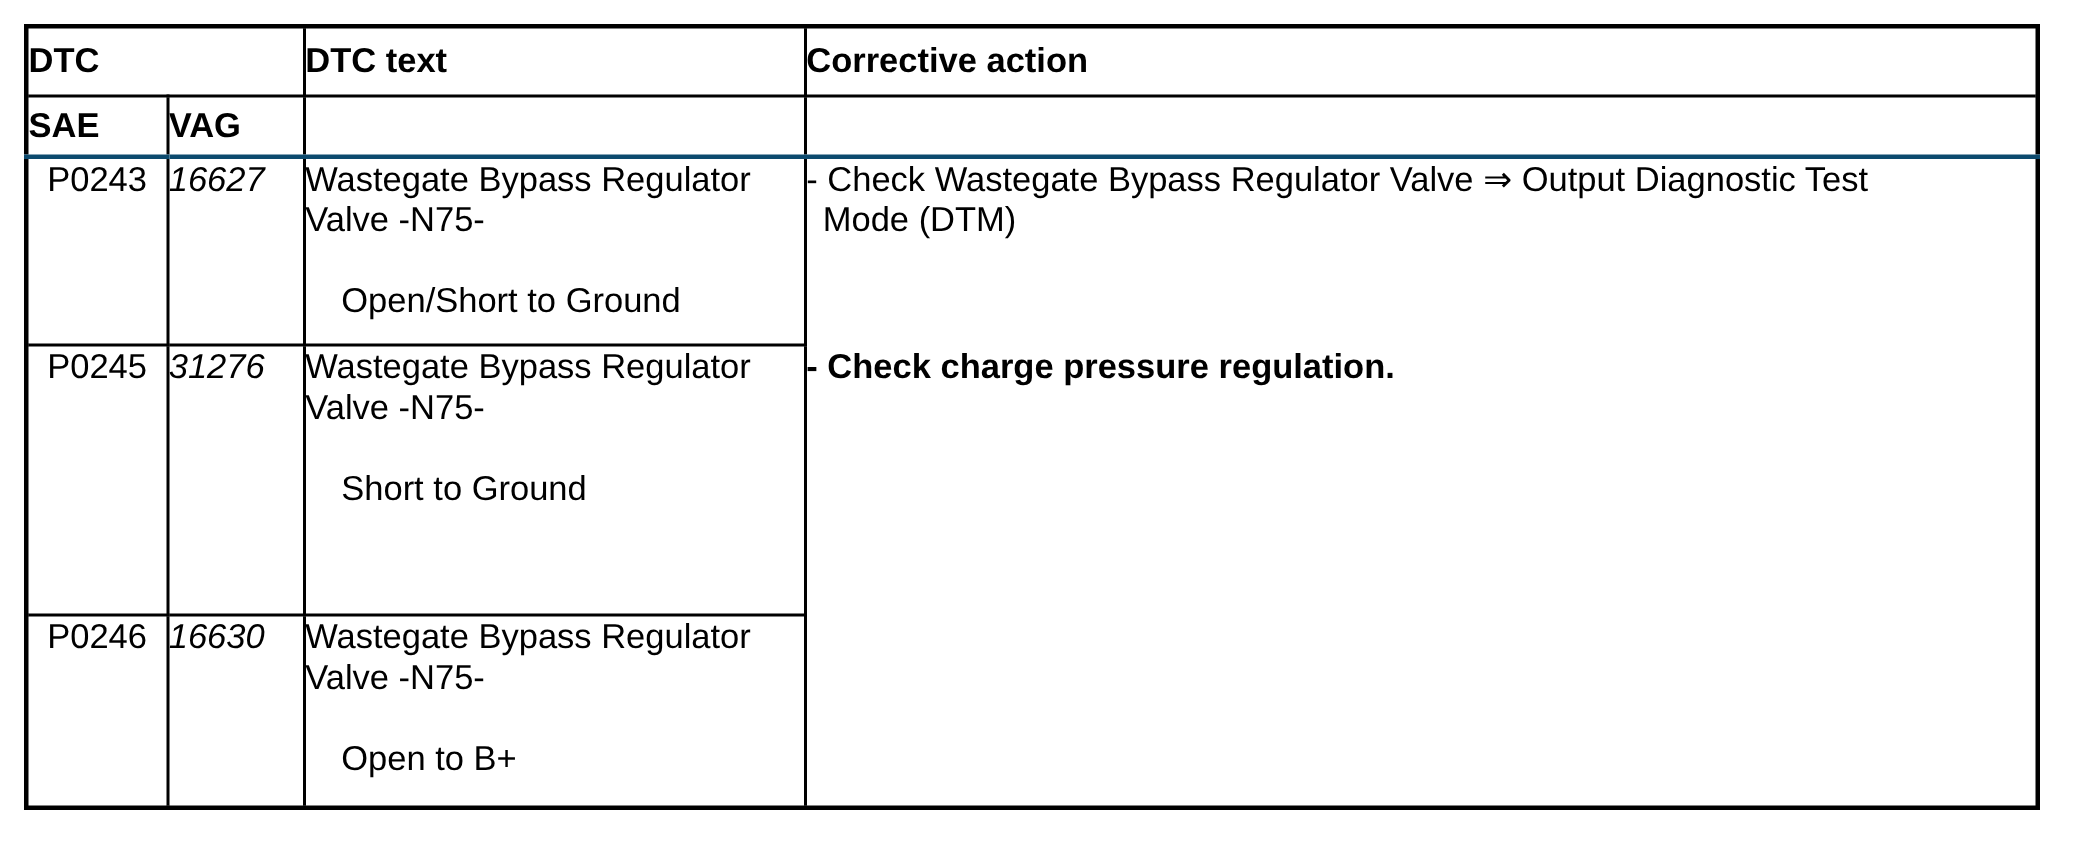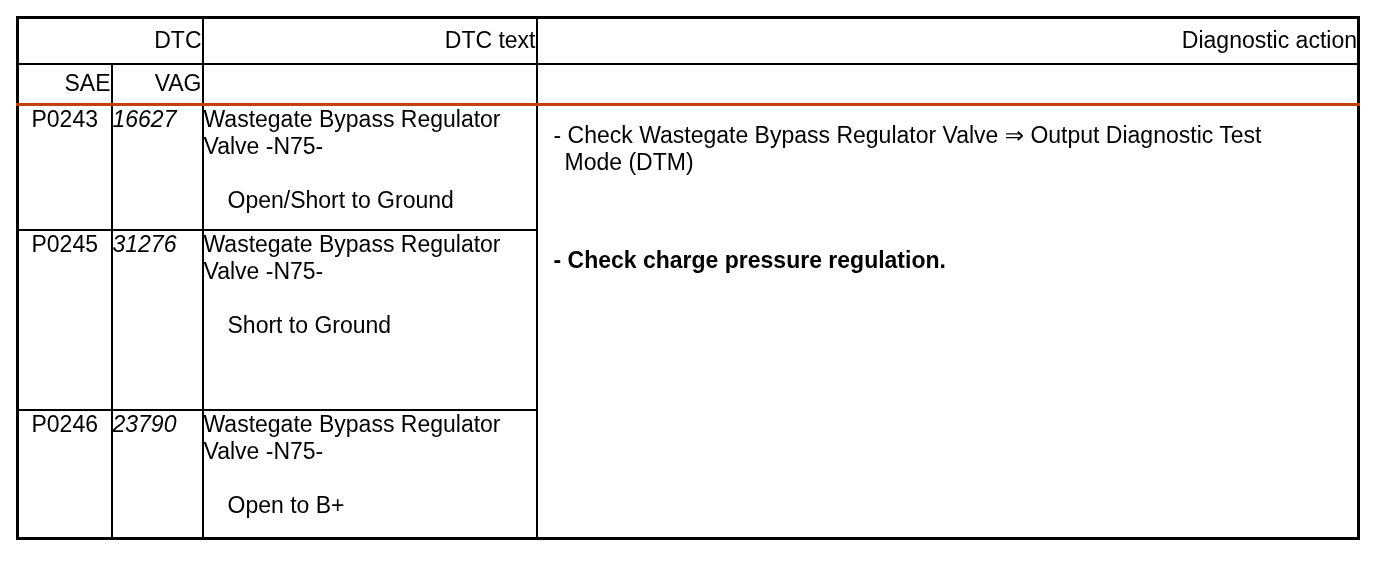--- a/index.html
+++ b/index.html
@@ -26,35 +26,35 @@
   table.dtc-table th,
   table.dtc-table td {
     border: 2px solid #000000;
     font-size: 23px;
     line-height: 27px;
     padding: 0;
     vertical-align: top;
     overflow: hidden;
   }
   table.dtc-table thead th {
-    font-weight: normal;
-    text-align: right;
+    font-weight: bold;
+    text-align: left;
     vertical-align: middle;
   }
   tr.subhead th {
-    border-bottom: 3px solid #c2410c;
+    border-bottom: 3px solid #0c4a6e;
   }
   td.cell-sae  { padding: 6px 2px 0 10px; text-align: center; }
   td.cell-vag  { padding: 6px 2px 0 7px; font-style: italic;  }
   td.cell-text { padding: 6px 0 0 7px;    }
   td.cell-text .dtc-title { white-space: pre-line; }
   td.cell-text .dtc-fault { margin-top: 27px; margin-left: 24px; }
   td.cell-corrective { padding: 19px 18px 0 13px; }
   td.cell-corrective p.ca {
-    margin: 16px;
+    margin: 0;
     padding-left: 11px;
     text-indent: -11px;
     white-space: pre-line;
   }
   td.cell-corrective p.ca + p.ca {
     margin-top: 71px;
     font-weight: bold;
   }
 </style>
 </head>
@@ -64,21 +64,21 @@
   <colgroup>
     <col style="width:94px">
     <col style="width:91px">
     <col style="width:334px">
     <col style="width:822px">
   </colgroup>
   <thead>
     <tr style="height:46px">
       <th colspan="2">DTC</th>
       <th>DTC text</th>
-      <th>Diagnostic action</th>
+      <th>Corrective action</th>
     </tr>
     <tr class="subhead" style="height:41px">
       <th>SAE</th>
       <th>VAG</th>
       <th></th>
       <th></th>
     </tr>
   </thead>
   <tbody>
     <tr style="height:125px">
@@ -99,21 +99,21 @@
       <td class="cell-sae">P0245</td>
       <td class="cell-vag">31276</td>
       <td class="cell-text">
         <div class="dtc-title">Wastegate Bypass Regulator
 Valve -N75-</div>
         <div class="dtc-fault">Short to Ground</div>
       </td>
     </tr>
     <tr style="height:129px">
       <td class="cell-sae">P0246</td>
-      <td class="cell-vag">23790</td>
+      <td class="cell-vag">16630</td>
       <td class="cell-text">
         <div class="dtc-title">Wastegate Bypass Regulator
 Valve -N75-</div>
         <div class="dtc-fault">Open to B+</div>
       </td>
     </tr>
   </tbody>
 </table>
 
 </body></html>

